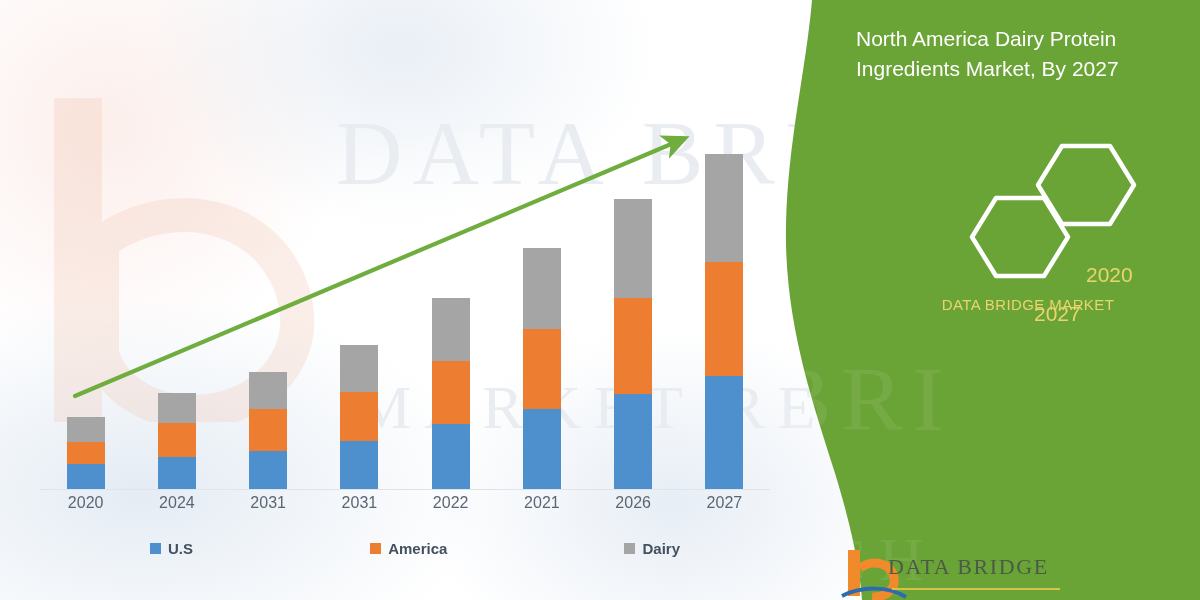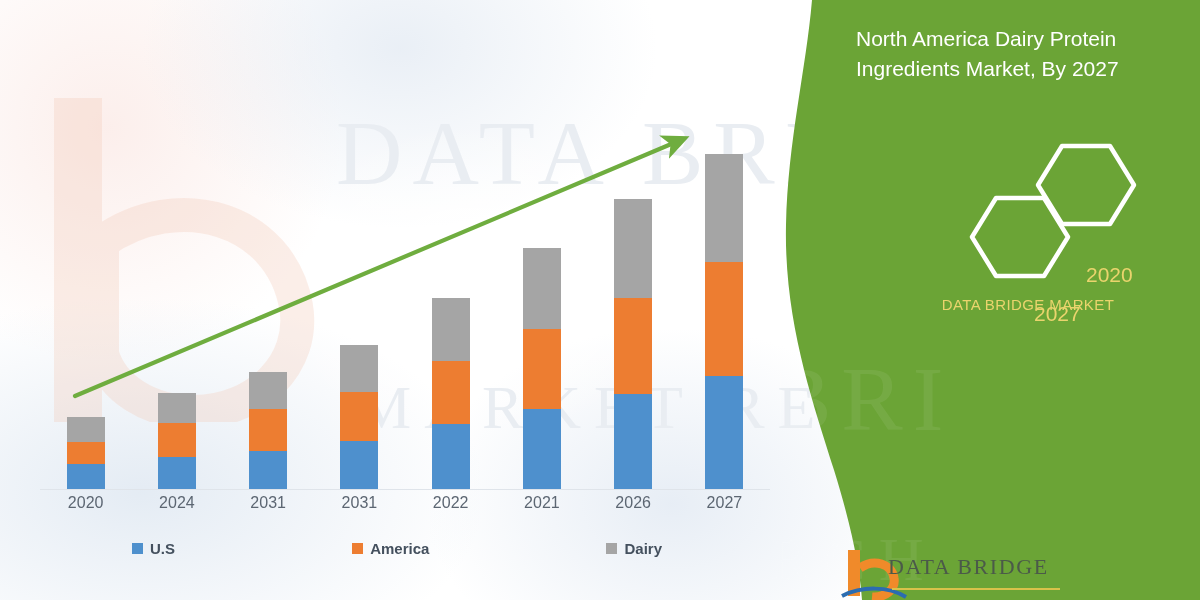--- a/index.html
+++ b/index.html
@@ -111,21 +111,21 @@
     position: absolute; left: 40px; top: 494px; width: 730px;
     display: flex;
   }
   .xlabels .xl {
     flex: 1 1 0; text-align: center;
     color: #5c6672; font-size: 16px;
   }
 
   
   .legend {
-    position: absolute; left: 132px; top: 540px; width: 530px;
+    position: absolute; left: 150px; top: 540px; width: 530px;
     display: flex; justify-content: space-between; align-items: flex-start;
   }
   .legend-item { display: flex; align-items: center; gap: 7px; }
   .legend-swatch { width: 11px; height: 11px; display: inline-block; }
   .legend-label { color: #44505e; font-size: 15px; font-weight: 700; }
 
   
   .green-panel {
     position: absolute; left: 0; top: 0; width: 1200px; height: 600px;
     pointer-events: none;

